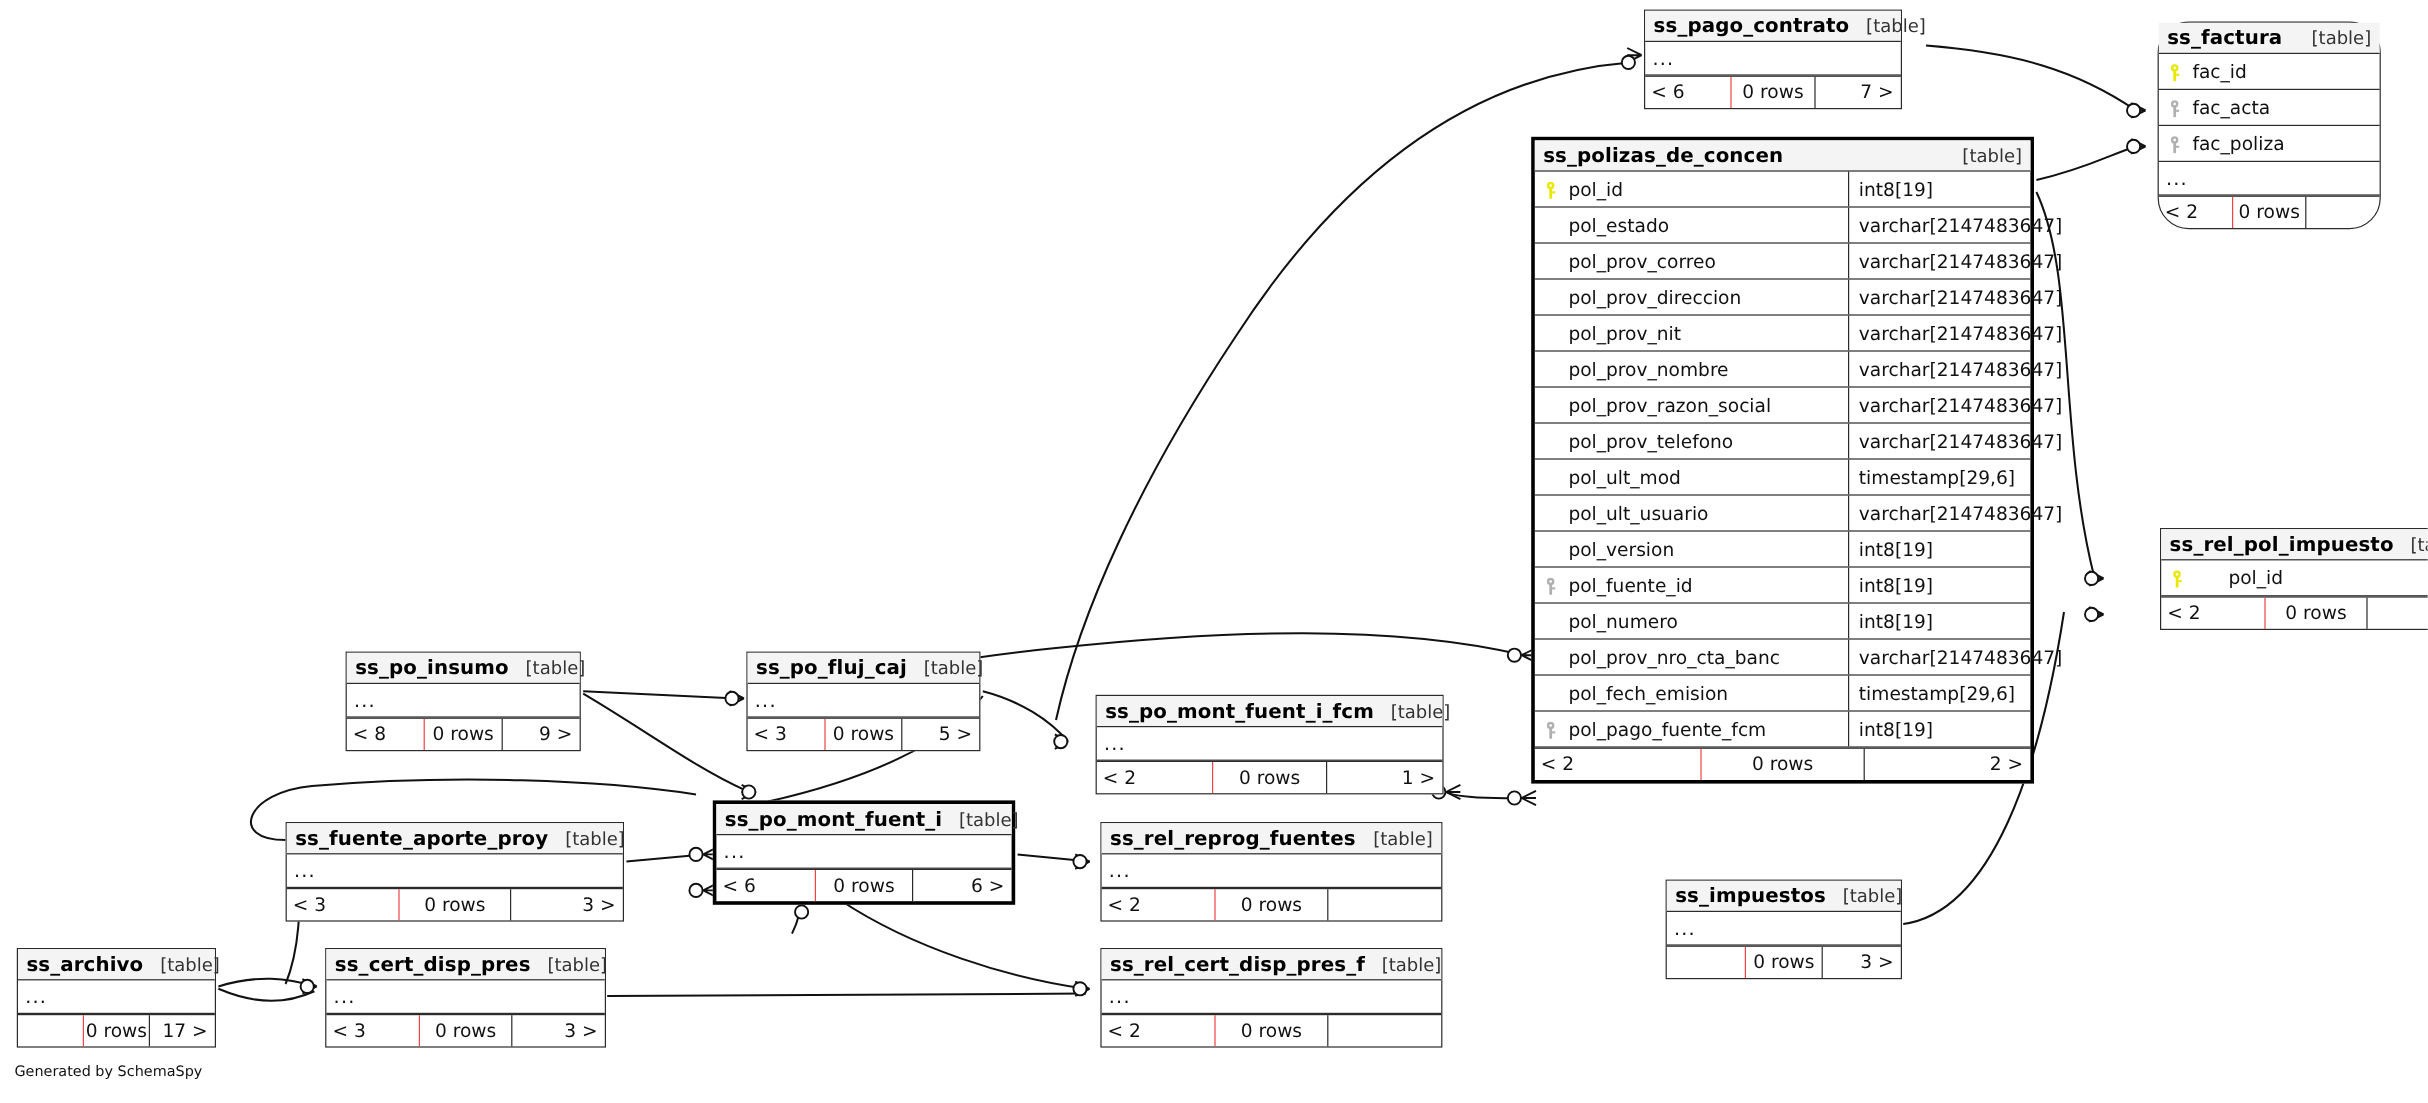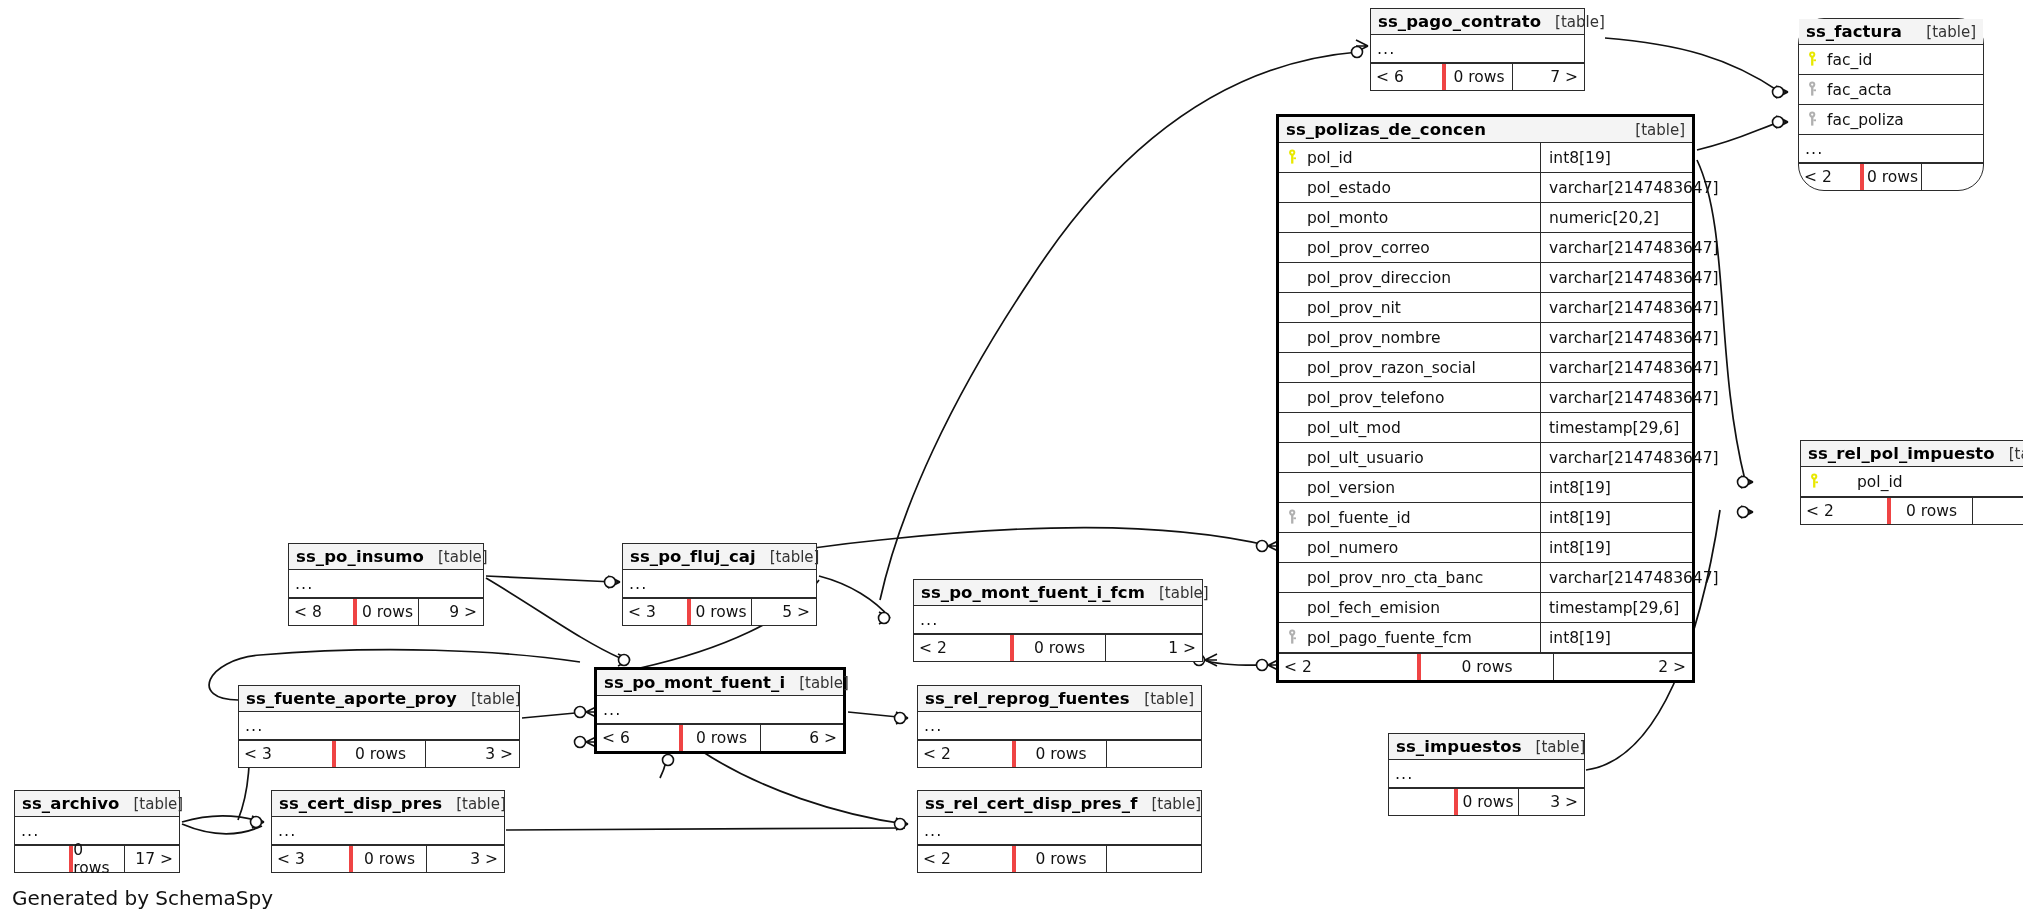--- a/index.html
+++ b/index.html
@@ -10,36 +10,36 @@
   .tbl{position:absolute;box-sizing:border-box;border:1px solid #2b2b2b;background:#ffffff;}
   .tbl.focal{border:3px solid #000000;}
   .thead{display:flex;align-items:center;justify-content:space-between;
          background:#f4f4f4;border-bottom:1px solid #2b2b2b;
          padding:0 7px;height:25px;white-space:nowrap;}
   .tname{font-weight:bold;font-size:16.5px;color:#000;letter-spacing:.1px;}
   .ttag{font-size:15px;color:#333;padding-left:14px;}
   .trow{display:flex;align-items:center;height:29px;border-bottom:1px solid #2b2b2b;
         font-size:15.5px;color:#111;white-space:nowrap;}
   .trow:last-of-type{border-bottom:none;}
-  .cname{flex:0 0 auto;display:flex;align-items:flex-start;padding-left:7px;box-sizing:border-box;}
+  .cname{flex:0 0 auto;display:flex;align-items:flex-end;padding-left:7px;box-sizing:border-box;}
   .ctype{flex:1 1 auto;padding-left:8px;border-left:1px solid #2b2b2b;box-sizing:border-box;
          height:100%;display:flex;align-items:center;margin-left:12px;}
   .ellip{display:flex;align-items:center;height:27px;border-bottom:1px solid #2b2b2b;
          padding-left:6px;font-size:16px;color:#111;letter-spacing:1px;}
   .tfoot{display:flex;height:26px;border-top:1px solid #2b2b2b;font-size:15.5px;color:#111;}
   .tfoot > div{display:flex;align-items:center;box-sizing:border-box;height:100%;}
   .fl{justify-content:flex-start;padding-left:5px;}
-  .fc{justify-content:center;border-left:4px solid #ef4444;border-right:1px solid #2b2b2b;}
+  .fc{justify-content:center;border-left:1px solid #ef4444;border-right:1px solid #2b2b2b;}
   .fr{justify-content:flex-end;padding-right:6px;}
 
   .keyicon{display:inline-block;width:15px;margin-right:6px;flex:0 0 15px;text-align:center;}
   .keyicon svg{display:block;margin:0 auto;}
   .nokey{display:inline-block;width:15px;margin-right:6px;flex:0 0 15px;}
 
-  .credit{position:absolute;left:12px;top:886px;font-size:20px;color:#111;}
+  .credit{position:absolute;left:12px;top:886px;font-size:12px;color:#111;}
 </style>
 </head>
 <body>
 
 <div id="canvas">
 
   <svg id="edges" viewBox="0 0 2023 919">
     <defs>
       <g id="cf">
         <circle cx="0" cy="0" r="5.5" fill="#fff" stroke="#111" stroke-width="1.6"></circle>
@@ -212,27 +212,20 @@
       <div class="trow">
         <span class="cname" style="width:249px">
           <span class="nokey"></span>
           <span>pol_estado</span>
         </span>
         <span class="ctype">varchar[2147483647]</span>
       </div>
       <div class="trow">
         <span class="cname" style="width:249px">
           <span class="nokey"></span>
-          <span>pol_monto</span>
-        </span>
-        <span class="ctype">numeric[20,2]</span>
-      </div>
-      <div class="trow">
-        <span class="cname" style="width:249px">
-          <span class="nokey"></span>
           <span>pol_prov_correo</span>
         </span>
         <span class="ctype">varchar[2147483647]</span>
       </div>
       <div class="trow">
         <span class="cname" style="width:249px">
           <span class="nokey"></span>
           <span>pol_prov_direccion</span>
         </span>
         <span class="ctype">varchar[2147483647]</span>

